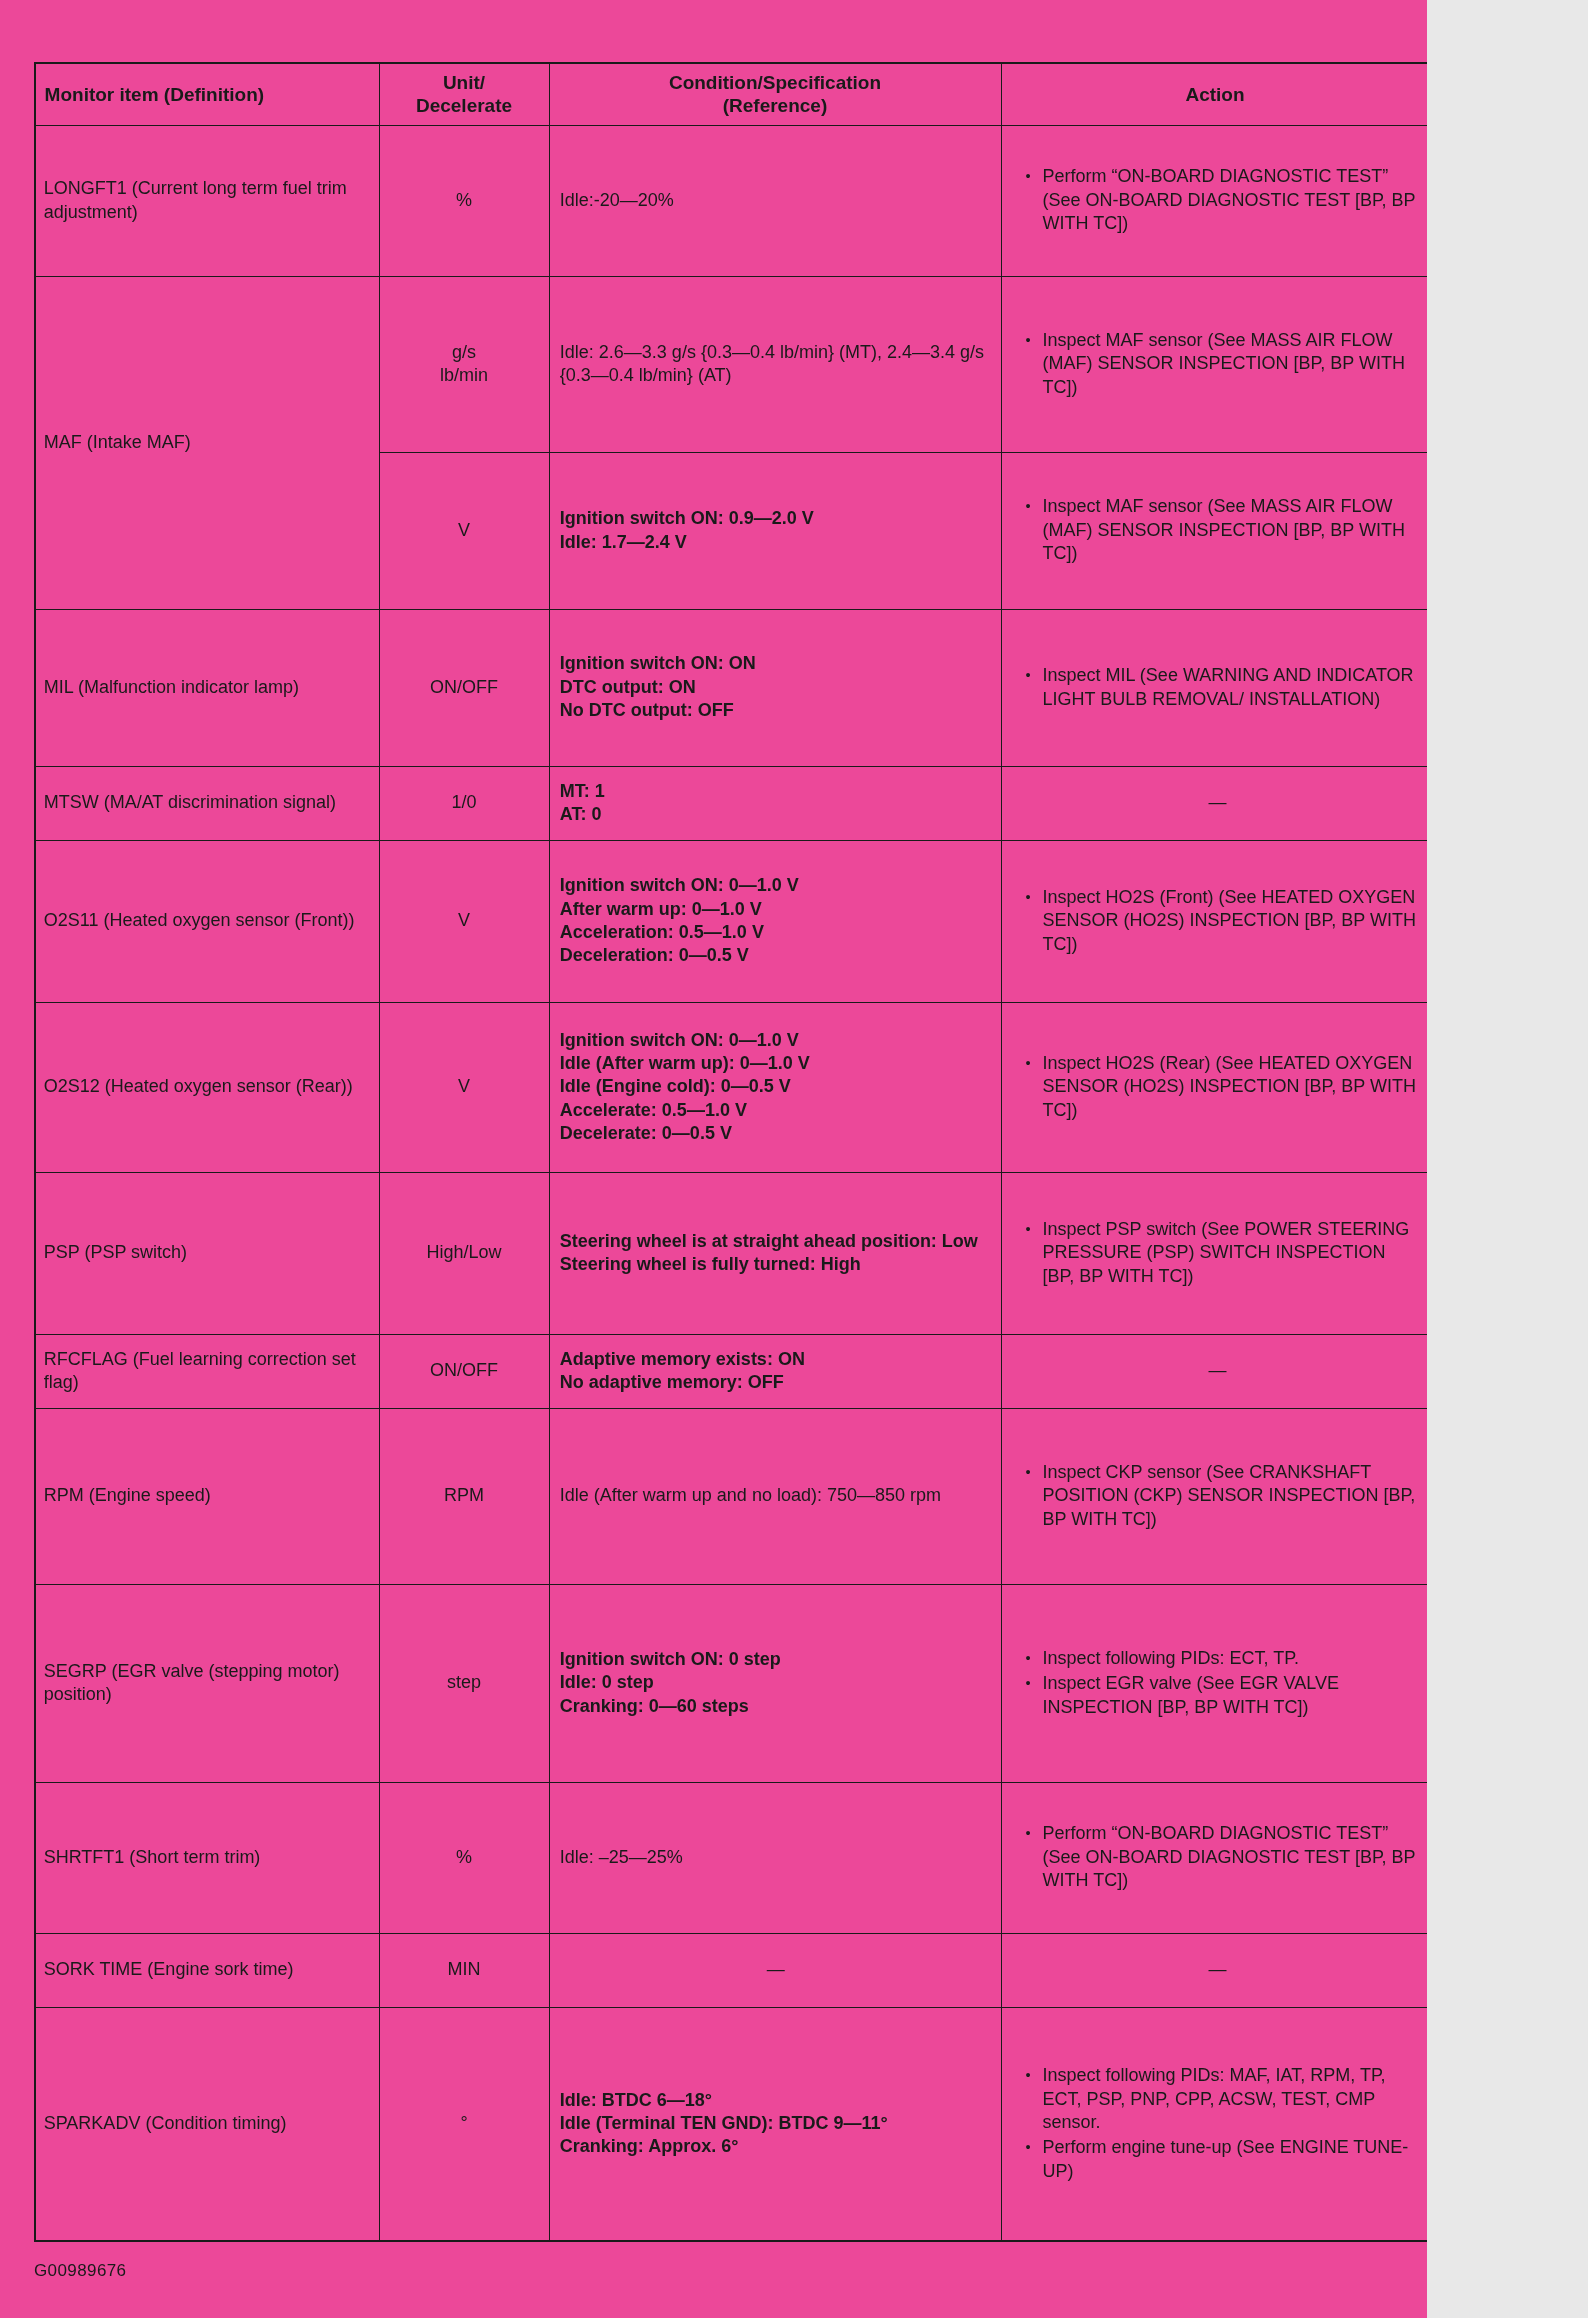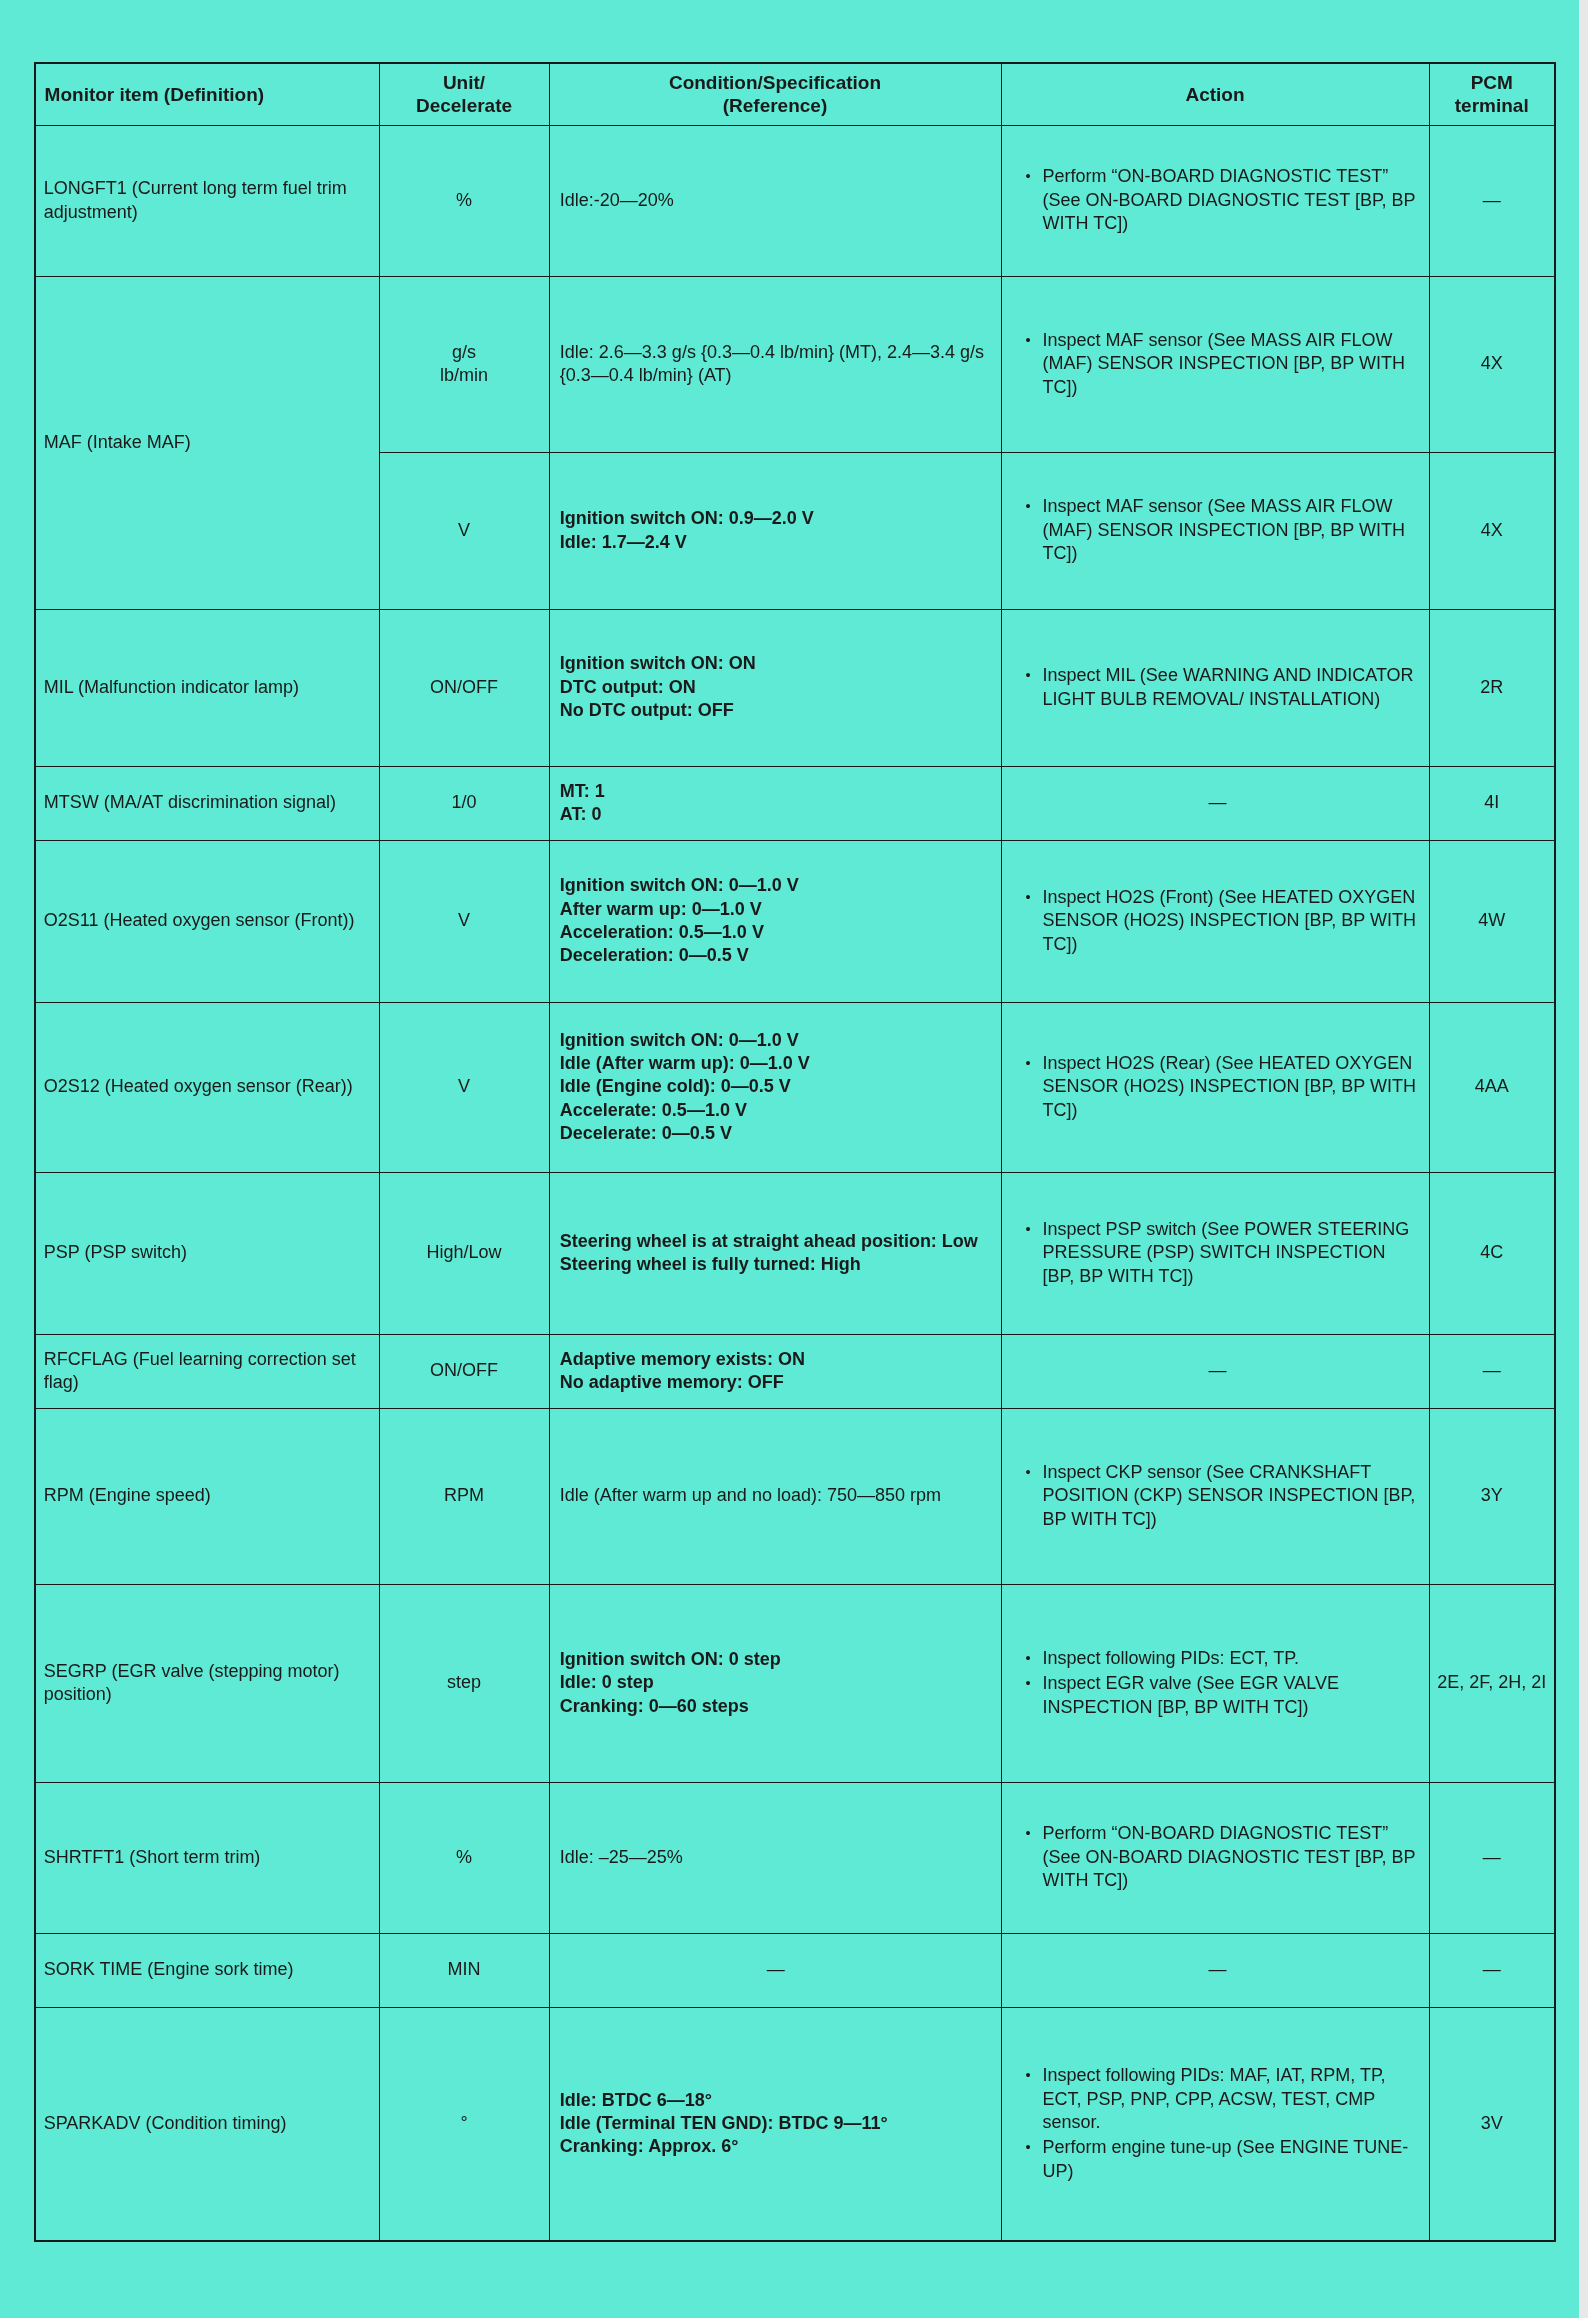--- a/index.html
+++ b/index.html
@@ -3,23 +3,23 @@
 <meta charset="utf-8">
 <style>
   html, body {
     margin: 0;
     padding: 0;
     background: #e8e8e8;
     font-family: "Liberation Sans", "DejaVu Sans", sans-serif;
   }
   .page {
     position: relative;
-    width: 1579px;
+    width: 1427px;
     height: 2319px;
-    background: #5eead4;
+    background: #ec4899;
     color: #1a1a1a;
     overflow: hidden;
   }
   table.monitor-table {
     border-collapse: collapse;
     table-layout: fixed;
     width: 1520px;
     margin: 62px 0 0 34px;
     border: 2.6px solid #1a1a1a;
   }
@@ -301,14 +301,15 @@
             </div>
             <div class="bullet-item">
               <span class="bullet-marker">•</span>
               <span class="bullet-text">Perform engine tune-up (See ENGINE TUNE-UP)</span>
             </div>
           </td>
           <td class="col-pcm">3V</td>
         </tr>
       </tbody>
   </table>
+  <div class="figure-id">G00989676</div>
 </div>
 
 
 </body></html>

